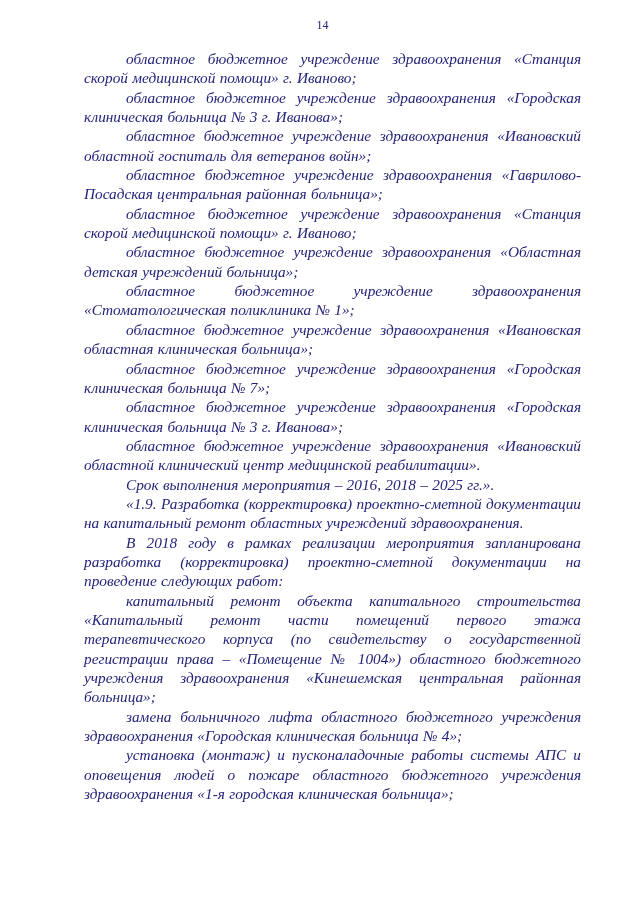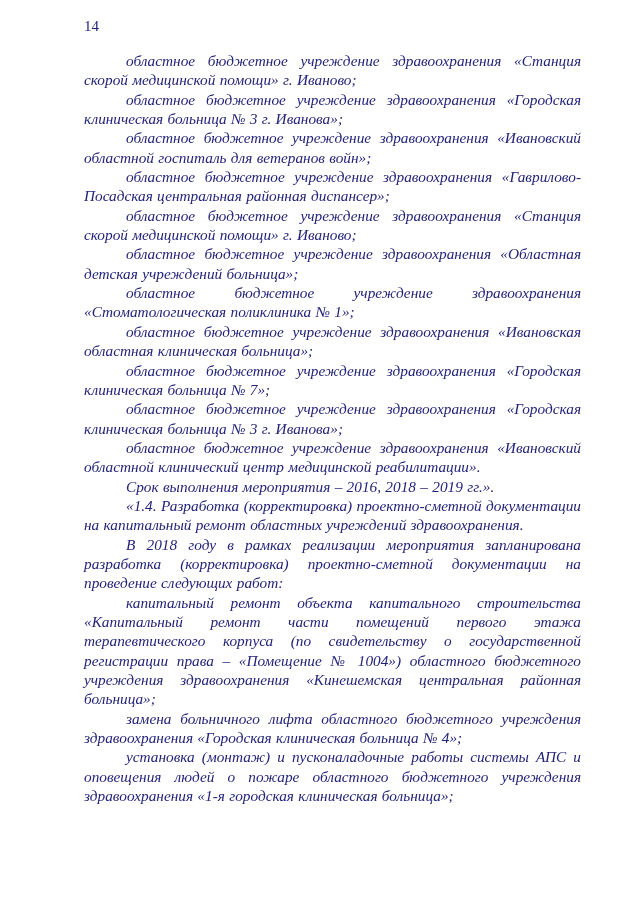--- a/index.html
+++ b/index.html
@@ -15,21 +15,22 @@
     color: #23237a;
   }
   .page {
     box-sizing: border-box;
     width: 640px;
     height: 905px;
     padding: 18px 59px 20px 84px;
     background: #ffffff;
   }
   .page-number {
-    font-size: 15px;
+    text-align: center;
+    font-size: 12px;
     margin-bottom: 16px;
     
     padding-right: 20px;
   }
   .doc-body {
     font-size: 15.3px;
     line-height: 19.35px;
     text-align: justify;
   }
   .para {
@@ -42,28 +43,28 @@
 </style>
 </head>
 <body>
 
 <div class="page">
   <div class="page-number">14</div>
   <div class="doc-body">
       <p class="para">областное бюджетное учреждение здравоохранения «Станция скорой медицинской помощи» г. Иваново;</p>
       <p class="para">областное бюджетное учреждение здравоохранения «Городская клиническая больница № 3 г. Иванова»;</p>
       <p class="para">областное бюджетное учреждение здравоохранения «Ивановский областной госпиталь для ветеранов войн»;</p>
-      <p class="para">областное бюджетное учреждение здравоохранения «Гаврилово-Посадская центральная районная диспансер»;</p>
+      <p class="para">областное бюджетное учреждение здравоохранения «Гаврилово-Посадская центральная районная больница»;</p>
       <p class="para">областное бюджетное учреждение здравоохранения «Станция скорой медицинской помощи» г. Иваново;</p>
       <p class="para">областное бюджетное учреждение здравоохранения «Областная детская учреждений больница»;</p>
       <p class="para">областное бюджетное учреждение здравоохранения «Стоматологическая поликлиника № 1»;</p>
       <p class="para">областное бюджетное учреждение здравоохранения «Ивановская областная клиническая больница»;</p>
       <p class="para">областное бюджетное учреждение здравоохранения «Городская клиническая больница № 7»;</p>
       <p class="para">областное бюджетное учреждение здравоохранения «Городская клиническая больница № 3 г. Иванова»;</p>
       <p class="para">областное бюджетное учреждение здравоохранения «Ивановский областной клинический центр медицинской реабилитации».</p>
-      <p class="para">Срок выполнения мероприятия – 2016, 2018 – 2019 гг.».</p>
-      <p class="para">«1.4. Разработка (корректировка) проектно-сметной документации на капитальный ремонт областных учреждений здравоохранения.</p>
+      <p class="para">Срок выполнения мероприятия – 2016, 2018 – 2025 гг.».</p>
+      <p class="para">«1.9. Разработка (корректировка) проектно-сметной документации на капитальный ремонт областных учреждений здравоохранения.</p>
       <p class="para">В 2018 году в рамках реализации мероприятия запланирована разработка (корректировка) проектно-сметной документации на проведение следующих работ:</p>
       <p class="para">капитальный ремонт объекта капитального строительства «Капитальный ремонт части помещений первого этажа терапевтического корпуса (по свидетельству о государственной регистрации права – «Помещение № 1004») областного бюджетного учреждения здравоохранения «Кинешемская центральная районная больница»;</p>
       <p class="para">замена больничного лифта областного бюджетного учреждения здравоохранения «Городская клиническая больница № 4»;</p>
       <p class="para">установка (монтаж) и пусконаладочные работы системы АПС и оповещения людей о пожаре областного бюджетного учреждения здравоохранения «1-я городская клиническая больница»;</p>
     </div>
 </div>
 
 </body></html>

